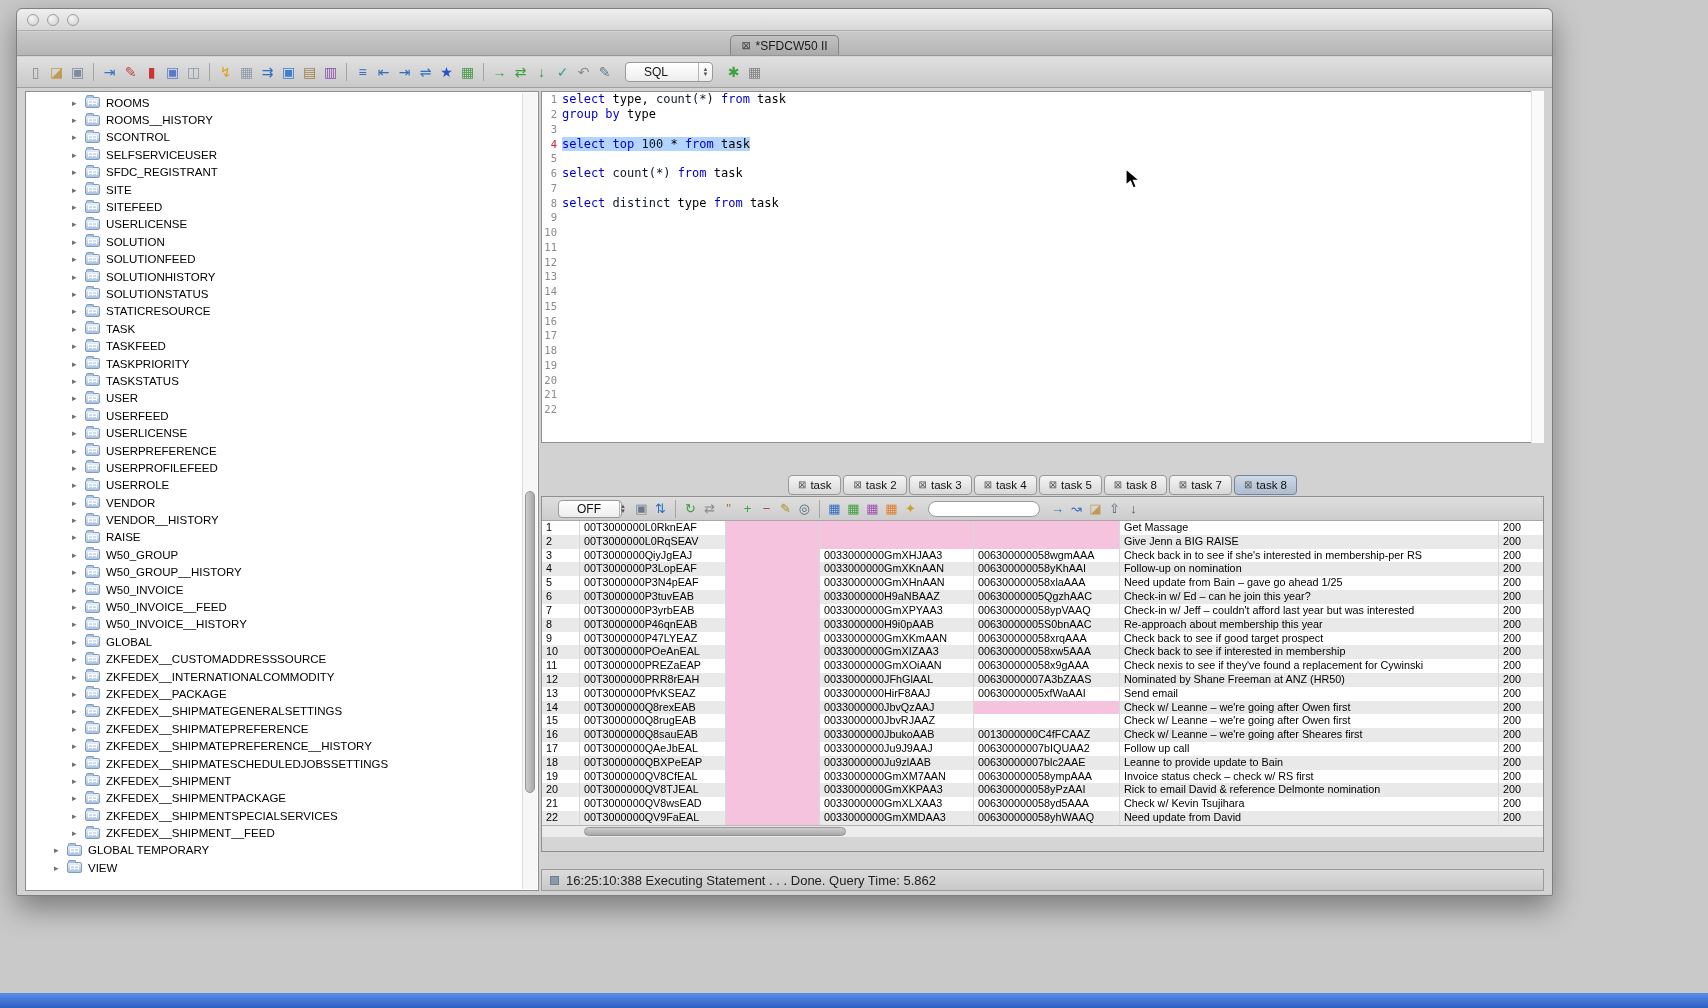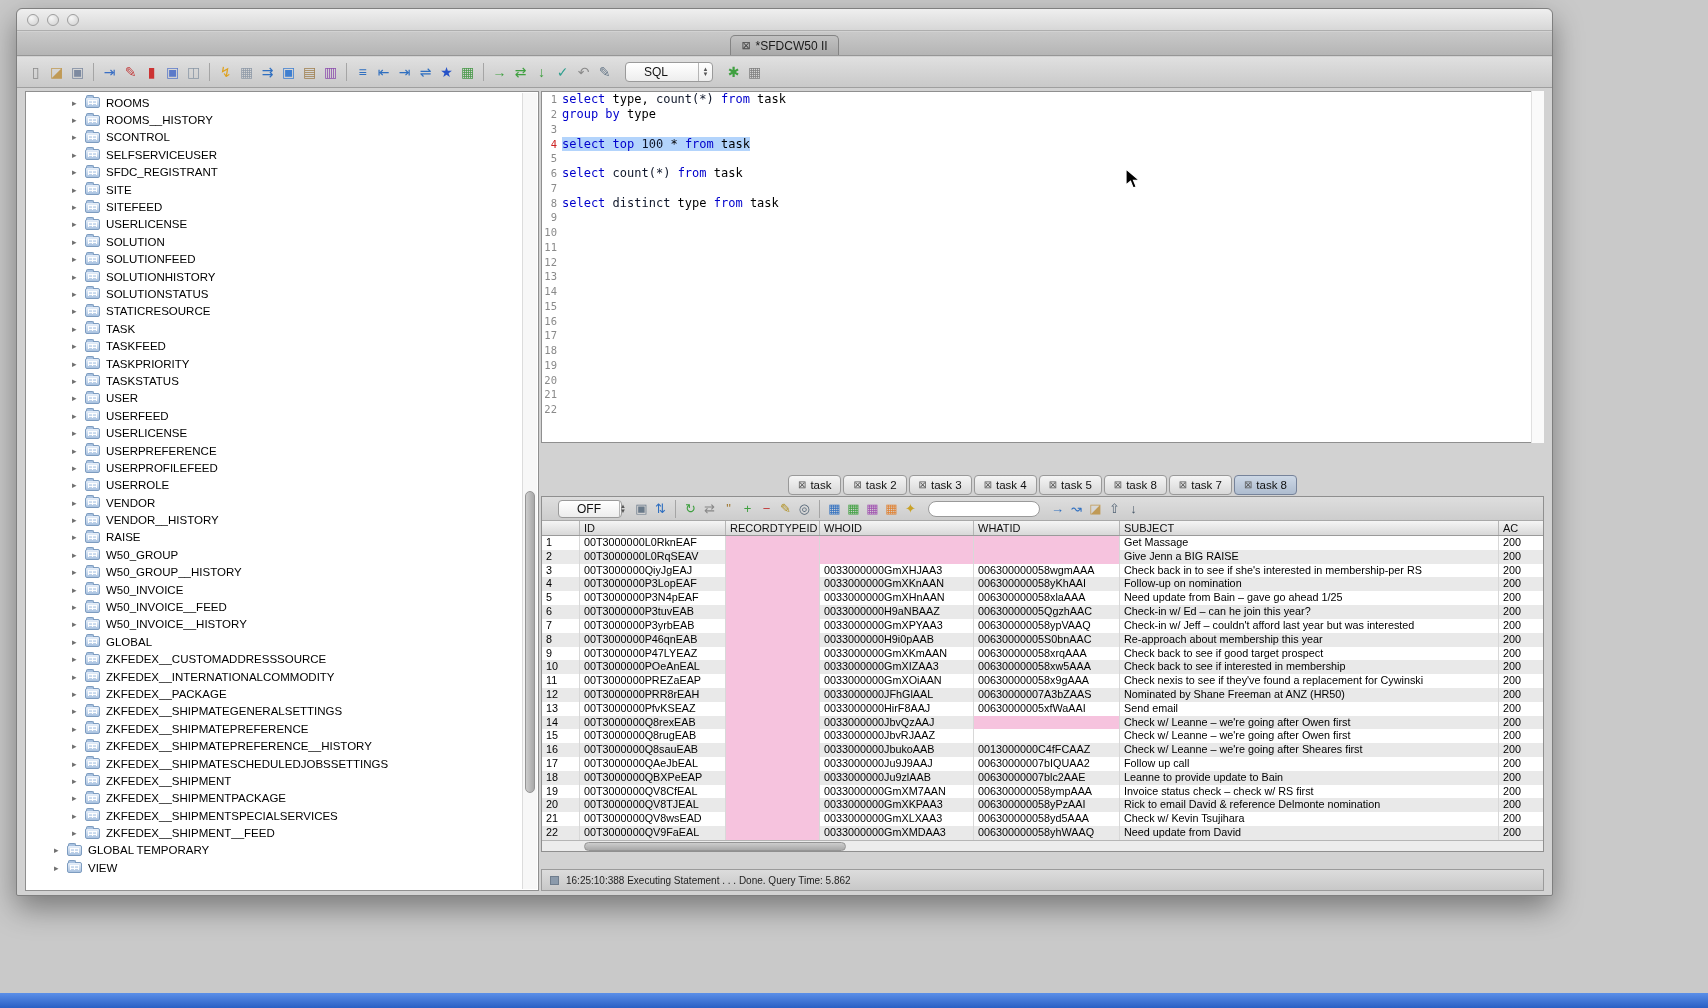--- a/index.html
+++ b/index.html
@@ -121,21 +121,21 @@
     flex:none; line-height:13.8px; }
   .td.null { background:#f6c3de; }
   .c0 { width:38px; } .c1 { width:146px; } .c2 { width:94px; } .c3 { width:154px; }
   .c4 { width:146px; } .c5 { width:379px; } .c6 { width:70px; border-right:none; }
   .hscroll { height:12px; background:#ececec; border-top:1px solid #b5b5b5; position:relative; }
   .hthumb { position:absolute; top:1px; height:9px; left:42px; width:262px;
     background:linear-gradient(#cdcdcd,#a8a8a8); border:1px solid #949494; border-radius:5px; }
 
   .bottom-status { position:absolute; left:0; right:0; top:778px; height:22px;
     background:linear-gradient(#dcdcdc,#c8c8c8); border:1px solid #9a9a9a;
-    display:flex; align-items:center; gap:7px; padding:0 8px; font-size:10px; color:#222; }
+    display:flex; align-items:center; gap:7px; padding:0 8px; font-size:13px; color:#222; }
   .bs-square { width:9px; height:9px; background:#8b9aab; border:1px solid #6f7d8d; flex:none; }
 
   
   .cursor { position:absolute; left:1125px; top:168px; z-index:99; }
 </style>
 </head>
 <body>
 
 <div class="desktop">
 
@@ -594,29 +594,20 @@
             </span>
           <input class="search-field" value="" style="">
           <span id="rt-after" style="display:flex;align-items:center;">
               <span class="rt-icon" style="color: rgb(47, 111, 192);">→</span>
               <span class="rt-icon" style="color: rgb(47, 111, 192);">↝</span>
               <span class="rt-icon" style="color: rgb(192, 154, 85);">◪</span>
               <span class="rt-icon" style="color: rgb(85, 102, 119);">⇧</span>
               <span class="rt-icon" style="color: rgb(68, 85, 102);">↓</span>
             </span>
         </div>
-        <div class="tbl-head" id="thead">
-            <div class="th c0"></div>
-            <div class="th c1">ID</div>
-            <div class="th c2">RECORDTYPEID</div>
-            <div class="th c3">WHOID</div>
-            <div class="th c4">WHATID</div>
-            <div class="th c5">SUBJECT</div>
-            <div class="th c6">AC</div>
-          </div>
         <div class="tbl-body" id="tbody">
             <div class="trowr">
               <div class="td c0">1</div>
               <div class="td c1">00T3000000L0RknEAF</div>
               <div class="td c2 null"></div>
               <div class="td c3 null"></div>
               <div class="td c4 null"></div>
               <div class="td c5">Get Massage</div>
               <div class="td c6">200</div>
             </div>

